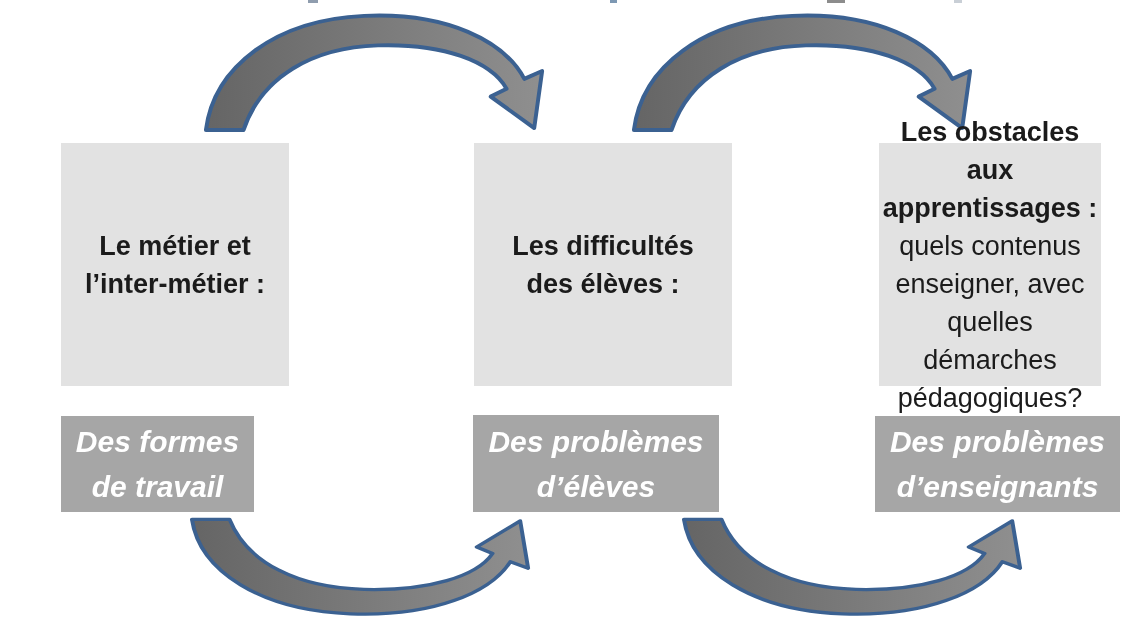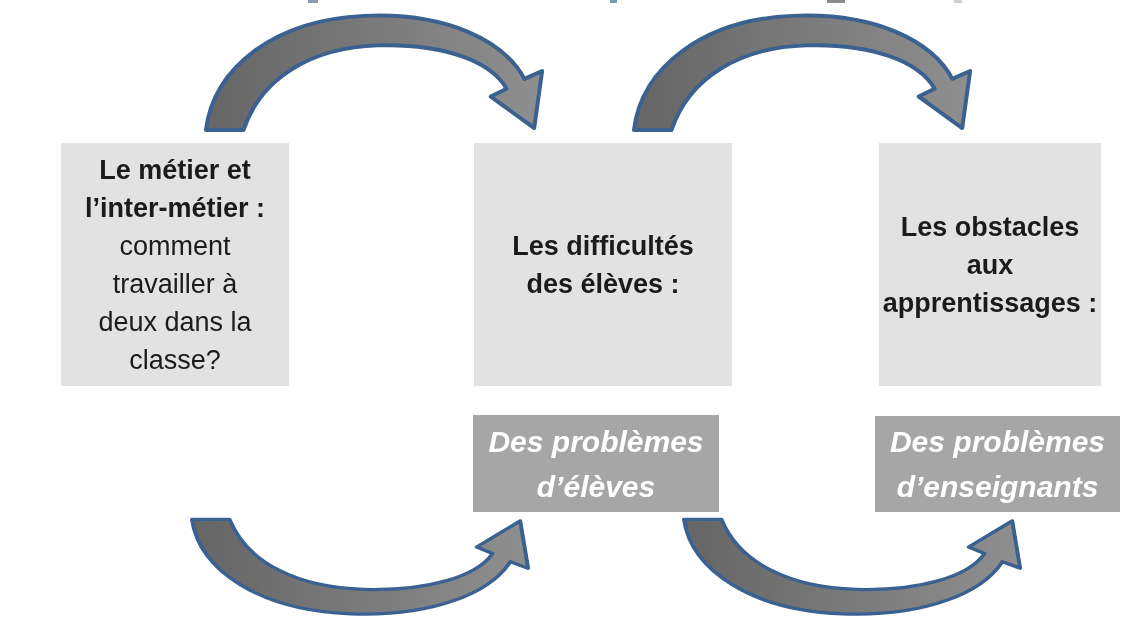--- a/index.html
+++ b/index.html
@@ -122,36 +122,40 @@
         <stop offset="0" style="stop-color:var(--arrow-fill-start,#656565)"></stop>
         <stop offset="1" style="stop-color:var(--arrow-fill-end,#8f8f8f)"></stop>
       </linearGradient>
     </defs>
     <path transform="translate(0,130) scale(1,-1)" fill="url(#grad-b2)" stroke="var(--arrow-outline,#3b6191)" stroke-width="4" stroke-linejoin="round" d="M 8 126 C 16 62 78 14 168 10 C 252 6 310 36 330 74 L 348 66 L 340 124 L 296 92 L 312 84 C 296 56 248 38 182 40 C 116 42 64 72 46 126 Z"></path>
   </svg>
 
   <div class="box problem-box pbox-1">
     <span class="problem-title">Le métier et
 l’inter-métier :</span>
-    <span class="problem-body">comment
-travailler à
-deux dans la
-classe?</span>
   </div>
 
   <div class="box problem-box pbox-2">
     <span class="problem-title">Les difficultés
 des élèves :</span>
   </div>
 
   <div class="box problem-box pbox-3">
     <span class="problem-title">Les obstacles aux
 apprentissages :</span>
+    <span class="problem-body">quels contenus
+enseigner, avec
+quelles démarches
+pédagogiques?</span>
   </div>
 
+  <div class="box category-box cbox-1">
+    <span class="category-label">Des formes
+de travail</span>
+  </div>
 
   <div class="box category-box cbox-2">
     <span class="category-label">Des problèmes
 d’élèves</span>
   </div>
 
   <div class="box category-box cbox-3">
     <span class="category-label">Des problèmes
 d’enseignants</span>
   </div>

